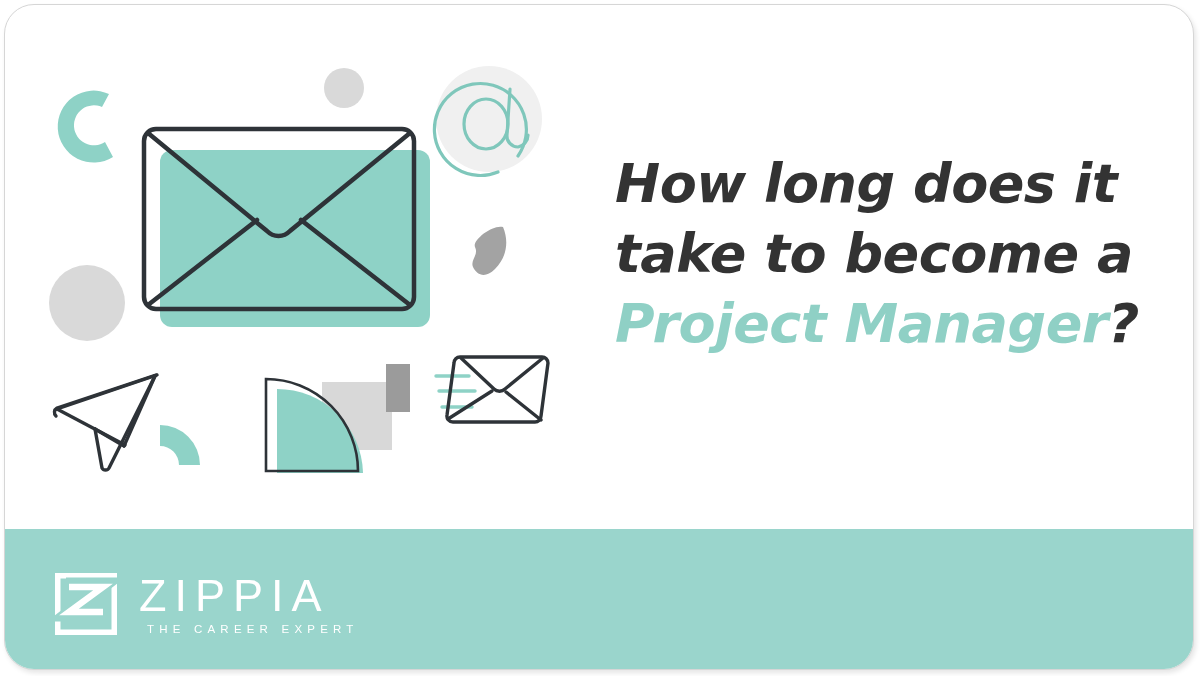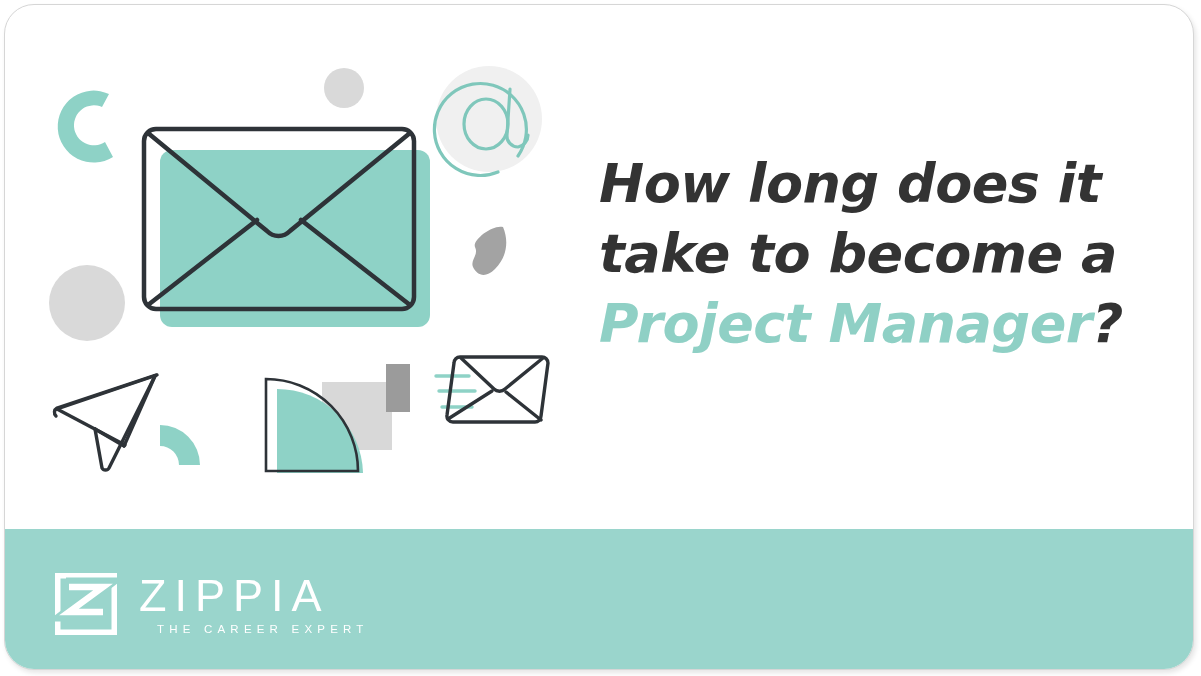--- a/index.html
+++ b/index.html
@@ -65,28 +65,28 @@
     letter-spacing: 8px;
     line-height: 0.95;
     font-family: "Liberation Sans", sans-serif;
   }
   .logo-tagline {
     color: #ffffff;
     font-size: 11.5px;
     font-weight: 400;
     letter-spacing: 5.2px;
     margin-top: 5px;
-    margin-left: 18px;
+    margin-left: 8px;
     font-family: "Liberation Sans", sans-serif;
   }
 
   
   .headline {
     position: absolute;
-    left: 594px;
+    left: 610px;
     top: 144px;
     width: 580px;
     font-family: "DejaVu Sans", sans-serif;
     font-size: 54px;
     font-weight: bold;
     font-style: italic;
     line-height: 1.30;
     letter-spacing: -0.5px;
     color: #333333;
   }

